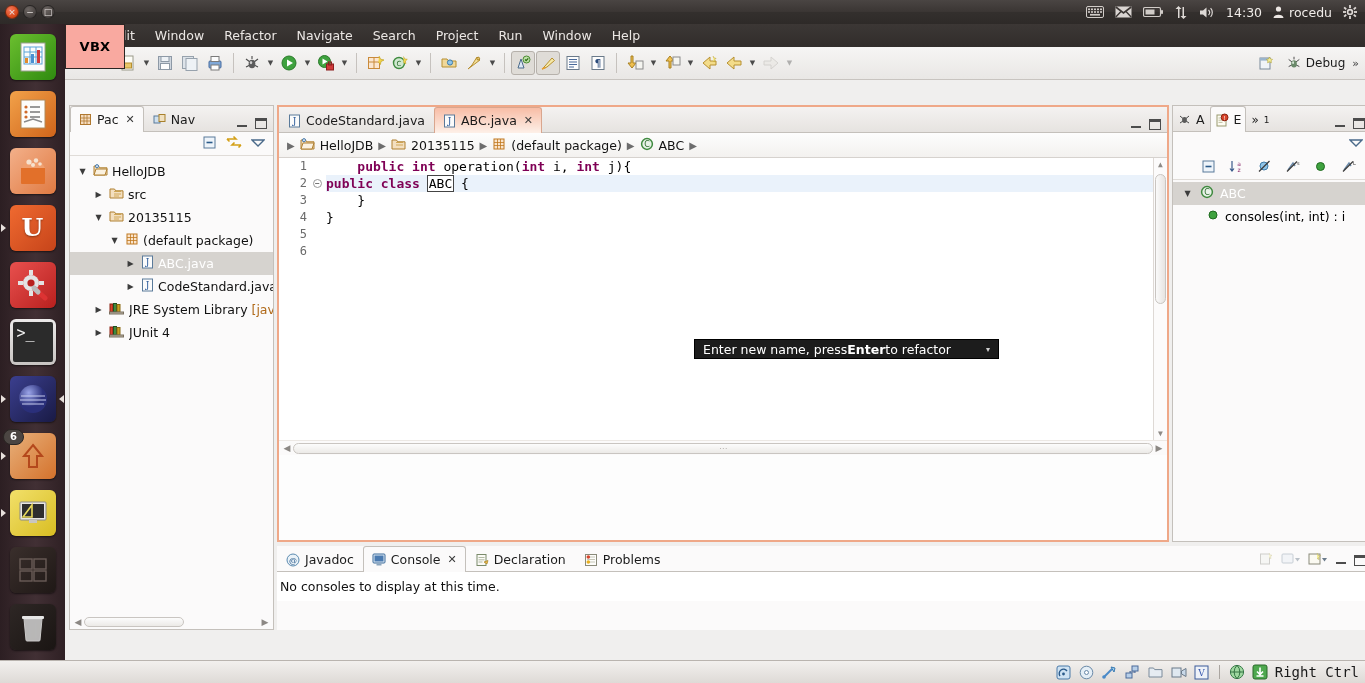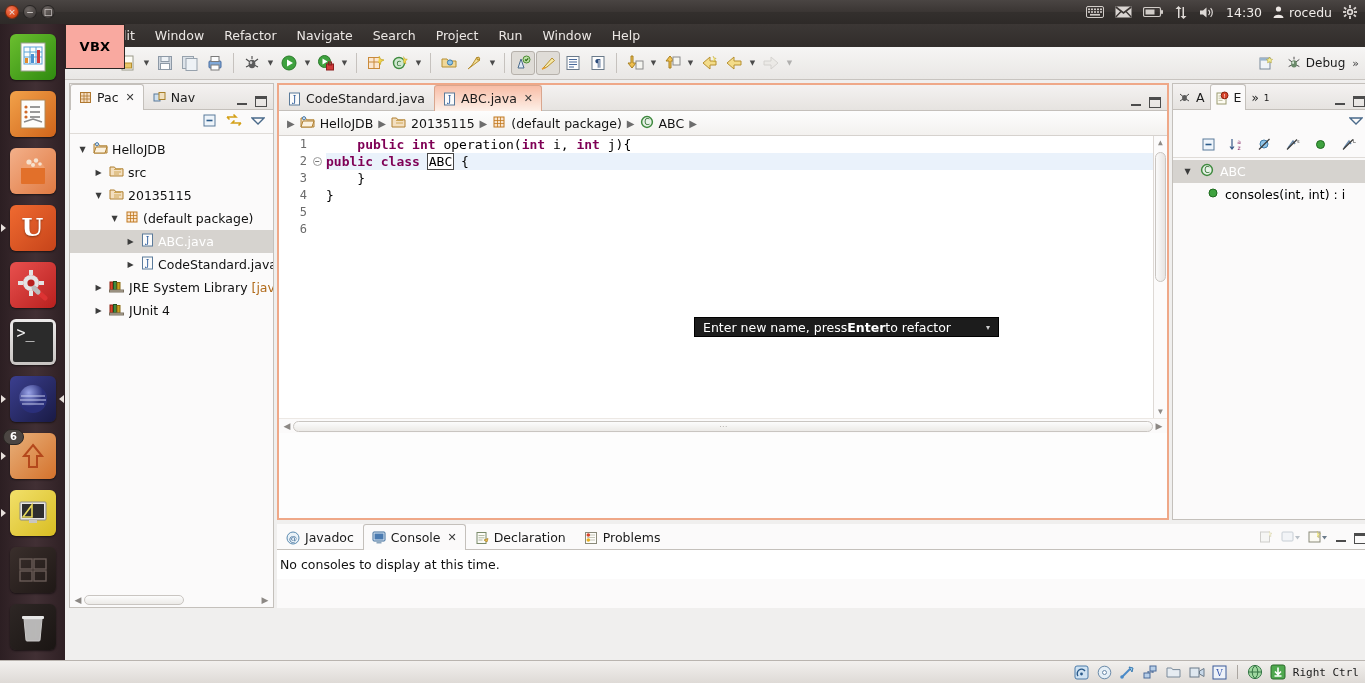--- a/index.html
+++ b/index.html
@@ -73,21 +73,21 @@
   .tb-btn.active { background: #dfdcd7; border: 1px solid #b6b1ab; }
   .tb-arrow { width: 11px; height: 24px; display: flex; align-items: center; justify-content: center;
               color: #4a4a4a; font-size: 7px; }
   .tb-sep { width: 1px; height: 20px; background: #c6c2be; margin: 0 5px; }
   .perspective-bar { margin-left: auto; display: flex; align-items: center; gap: 7px; padding-right: 6px; }
   .persp-btn { display: flex; align-items: center; gap: 4px; font-size: 12px; color: #1a1a1a; }
 
   .workarea { position: relative; height: 557px; background: #f0efee; }
 
   
-  .panel { position: absolute; background: #fbfafa; border: 1px solid #c4c0bb; }
+  .panel { position: absolute; background: #fbfafa; border: 1px solid #c4c0bb; margin-top: 22px; }
   .panel-tabs { height: 26px; background: linear-gradient(180deg,#f4f2f1,#e6e3e0);
                 display: flex; align-items: flex-end; position: relative;
                 border-bottom: 1px solid #c4c0bb; }
   .ptab { height: 24px; display: flex; align-items: center; gap: 5px; padding: 0 8px;
           font-size: 12.5px; color: #1b1b1b; border: 1px solid transparent;
           border-bottom: none; position: relative; white-space: nowrap; }
   .ptab.sel { background: #fbfafa; border-color: #c4c0bb; border-radius: 3px 3px 0 0;
               height: 26px; margin-bottom: -1px; }
   .ptab.sel-orange { background: linear-gradient(180deg,#f8bda6,#fdf0e8);
                      border-color: #d9a68e; border-radius: 3px 3px 0 0; height: 26px; margin-bottom: -1px; }
@@ -167,21 +167,21 @@
                background: linear-gradient(180deg,#f3f1ef,#e9e6e3); border-top: 1px solid #cfcac5;
                display: flex; align-items: center; font-size: 12.5px; color: #1a1a1a; }
   .sb-cell { padding: 0 12px; height: 18px; display: flex; align-items: center; }
   .sb-div { width: 1px; height: 18px; background: #c9c4bf; }
 
   
   .vbox-bar { position: absolute; left: 0; top: 660px; width: 1365px; height: 23px;
               background: linear-gradient(180deg,#f2f0ee,#dedad6); border-top: 1px solid #b9b4af;
               display: flex; align-items: center; justify-content: flex-end; gap: 7px; padding-right: 6px; }
   .vb-ico { width: 16px; height: 16px; display:flex; align-items:center; justify-content:center; }
-  .vb-text { font-family: "DejaVu Sans Mono", monospace; font-size: 11px; color: #1a1a1a; }
+  .vb-text { font-family: "DejaVu Sans Mono", monospace; font-size: 14px; color: #1a1a1a; }
   .vb-sep { width: 1px; height: 14px; background: #aaa5a0; margin: 0 2px; }
 </style>
 </head>
 <body>
 
 <div id="screen">
 
   <div class="top-panel">
     <div class="win-btns">
       <div class="wb close">

